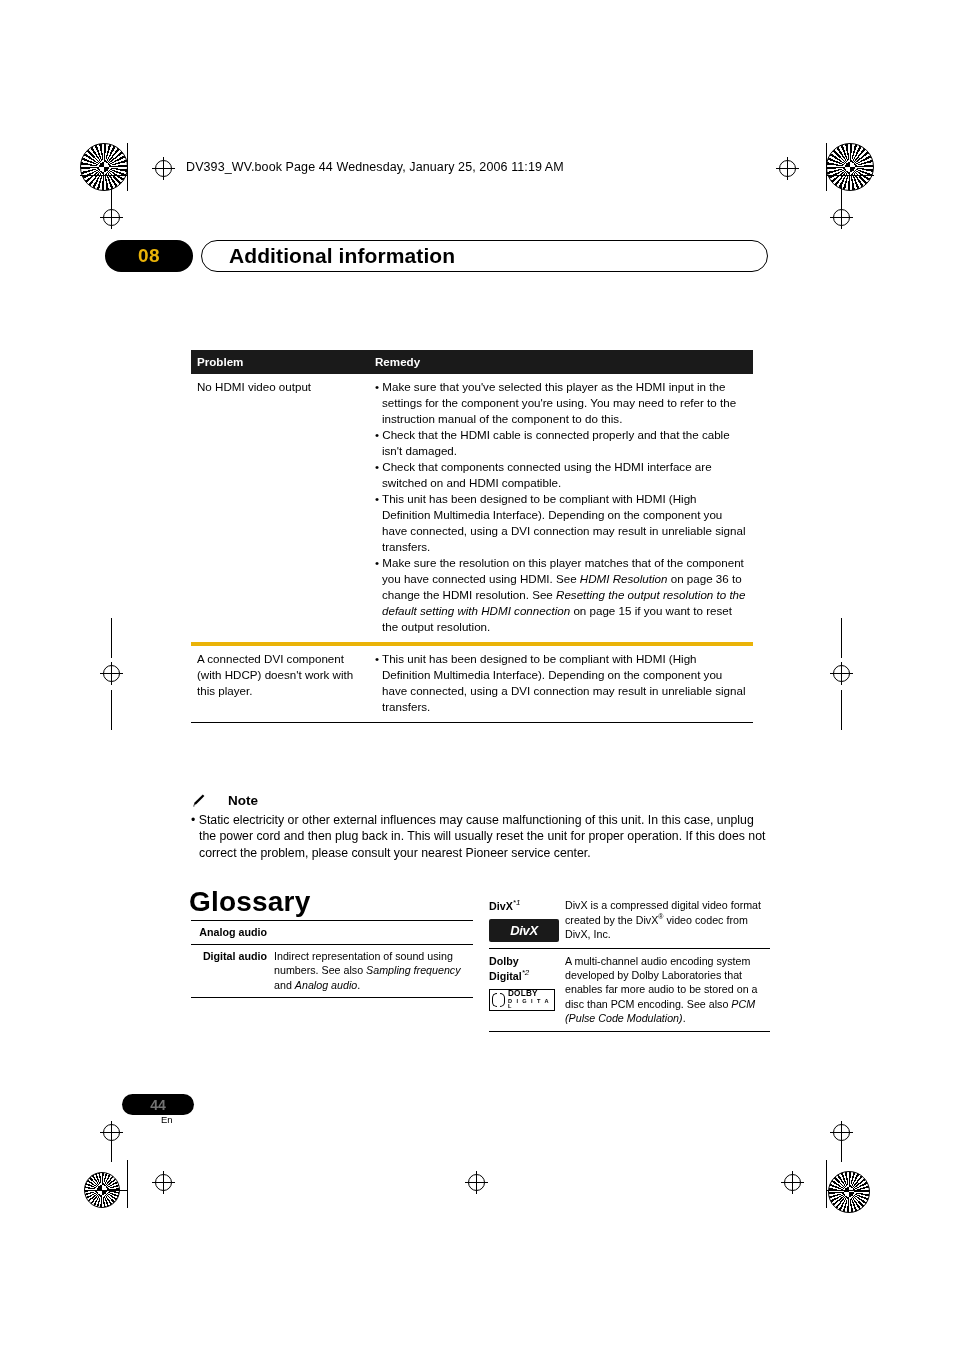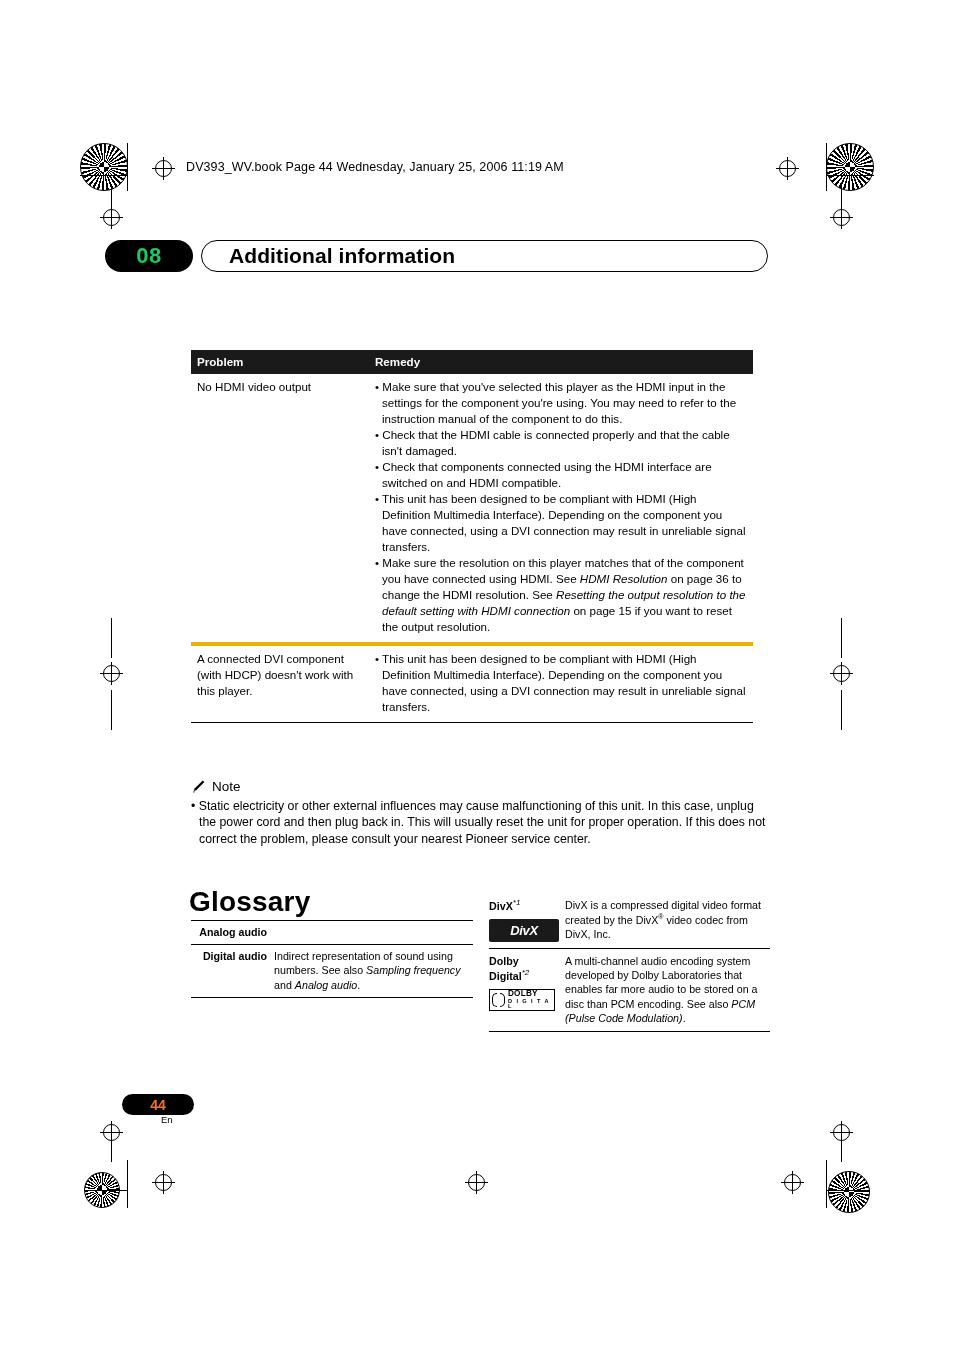--- a/index.html
+++ b/index.html
@@ -61,22 +61,22 @@
     top: 240px;
     width: 663px;
     height: 32px;
   }
   .chapter-pill {
     position: absolute;
     left: 0; top: 0;
     width: 88px; height: 32px;
     background: #000;
     border-radius: 16px;
-    color: #22c55e;
-    font-size: 22px;
+    color: #eab308;
+    font-size: 19px;
     font-weight: bold;
     display: flex;
     align-items: center;
     justify-content: center;
     letter-spacing: 0.5px;
   }
   .chapter-outline {
     position: absolute;
     left: 96px; top: 0;
     width: 567px; height: 32px;
@@ -127,24 +127,25 @@
   
   .note-block {
     position: absolute;
     left: 191px;
     top: 779px;
     width: 575px;
   }
   .note-head {
     display: flex;
     align-items: center;
-    gap: 6px;
+    gap: 22px;
     font-size: 13.5px;
-    font-weight: normal;
+    font-weight: bold;
     margin-bottom: 4px;
+    margin-top: 14px;
   }
   .note-icon {
     width: 15px; height: 15px;
     position: relative;
     display: inline-block;
   }
   .note-body {
     font-size: 12.3px;
     line-height: 1.34;
     text-indent: -8px;
@@ -266,21 +267,21 @@
 
   
   .page-pill {
     position: absolute;
     left: 122px;
     top: 1094px;
     width: 72px;
     height: 21px;
     background: #000;
     border-radius: 11px;
-    color: #f97316;
+    color: #737373;
     font-size: 14px;
     font-weight: bold;
     display: flex;
     align-items: center;
     justify-content: center;
   }
   .page-lang {
     position: absolute;
     left: 161px;
     top: 1114px;

